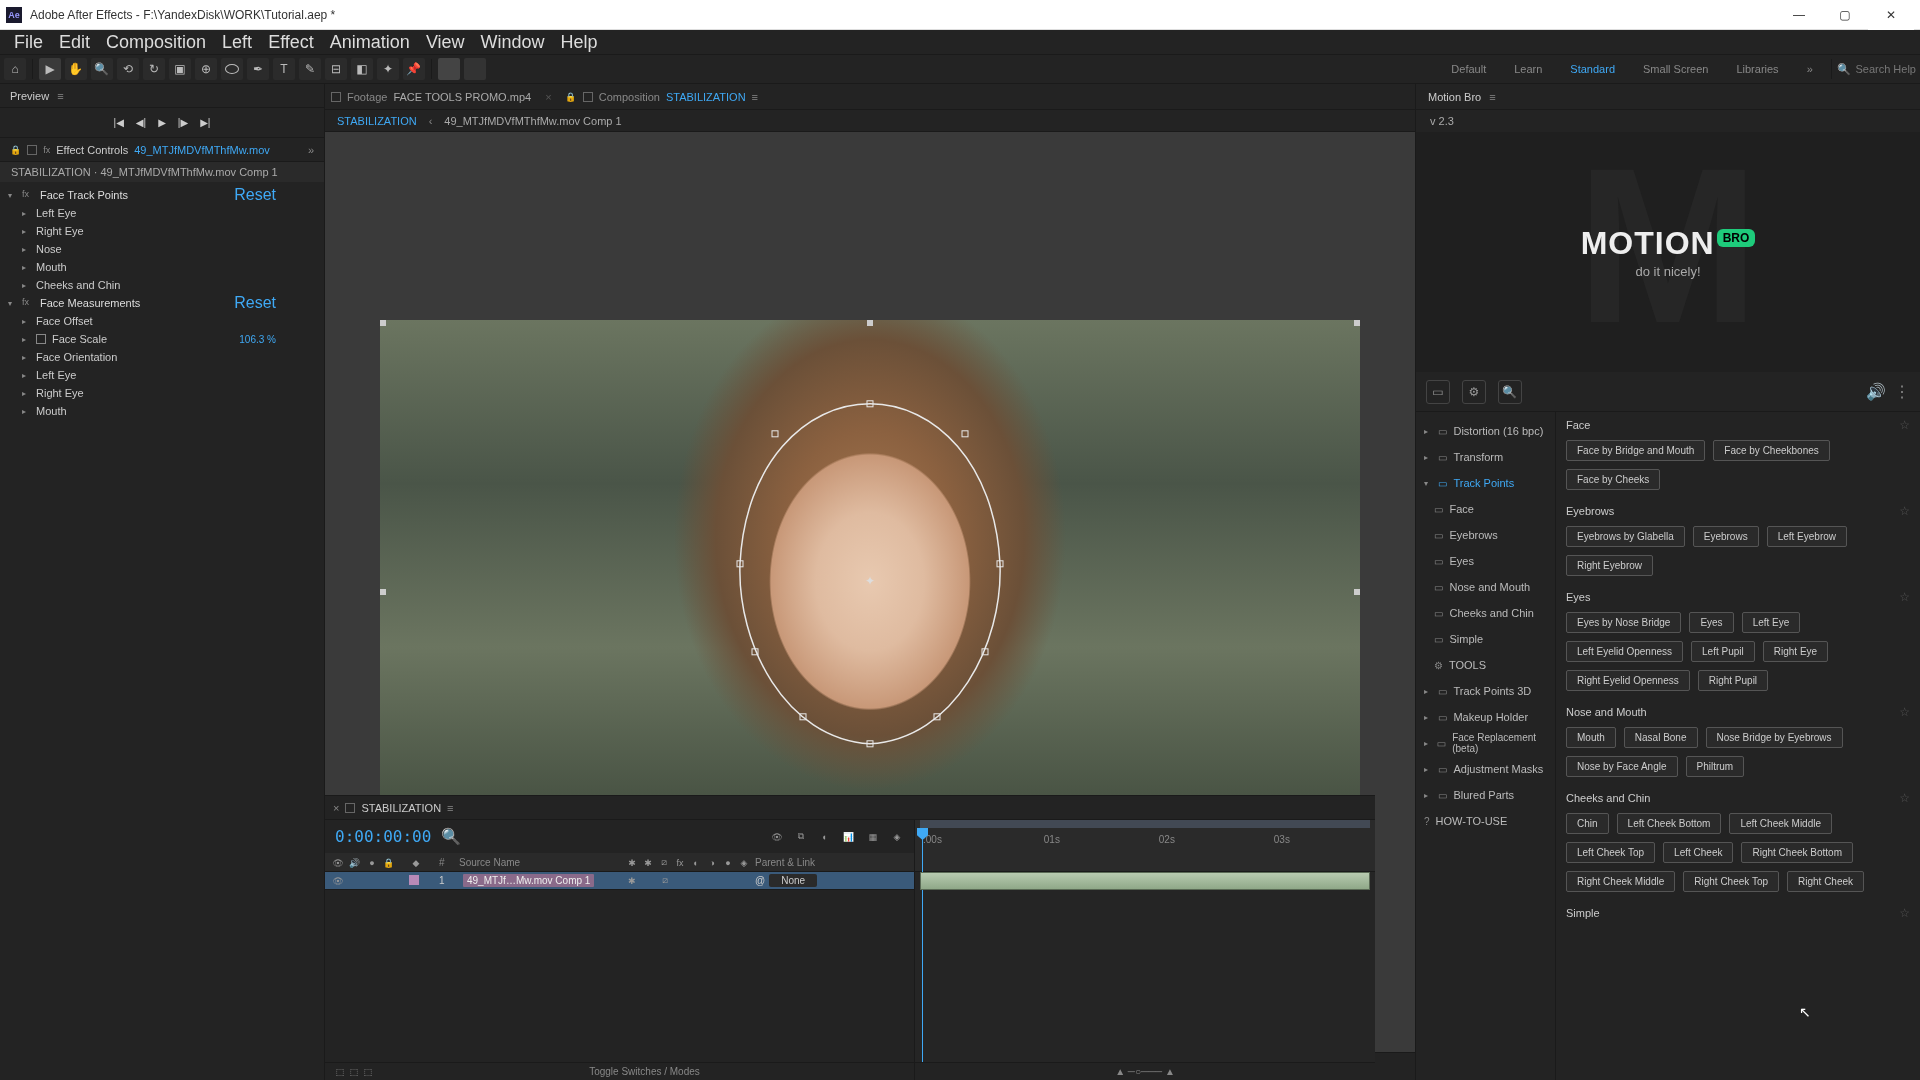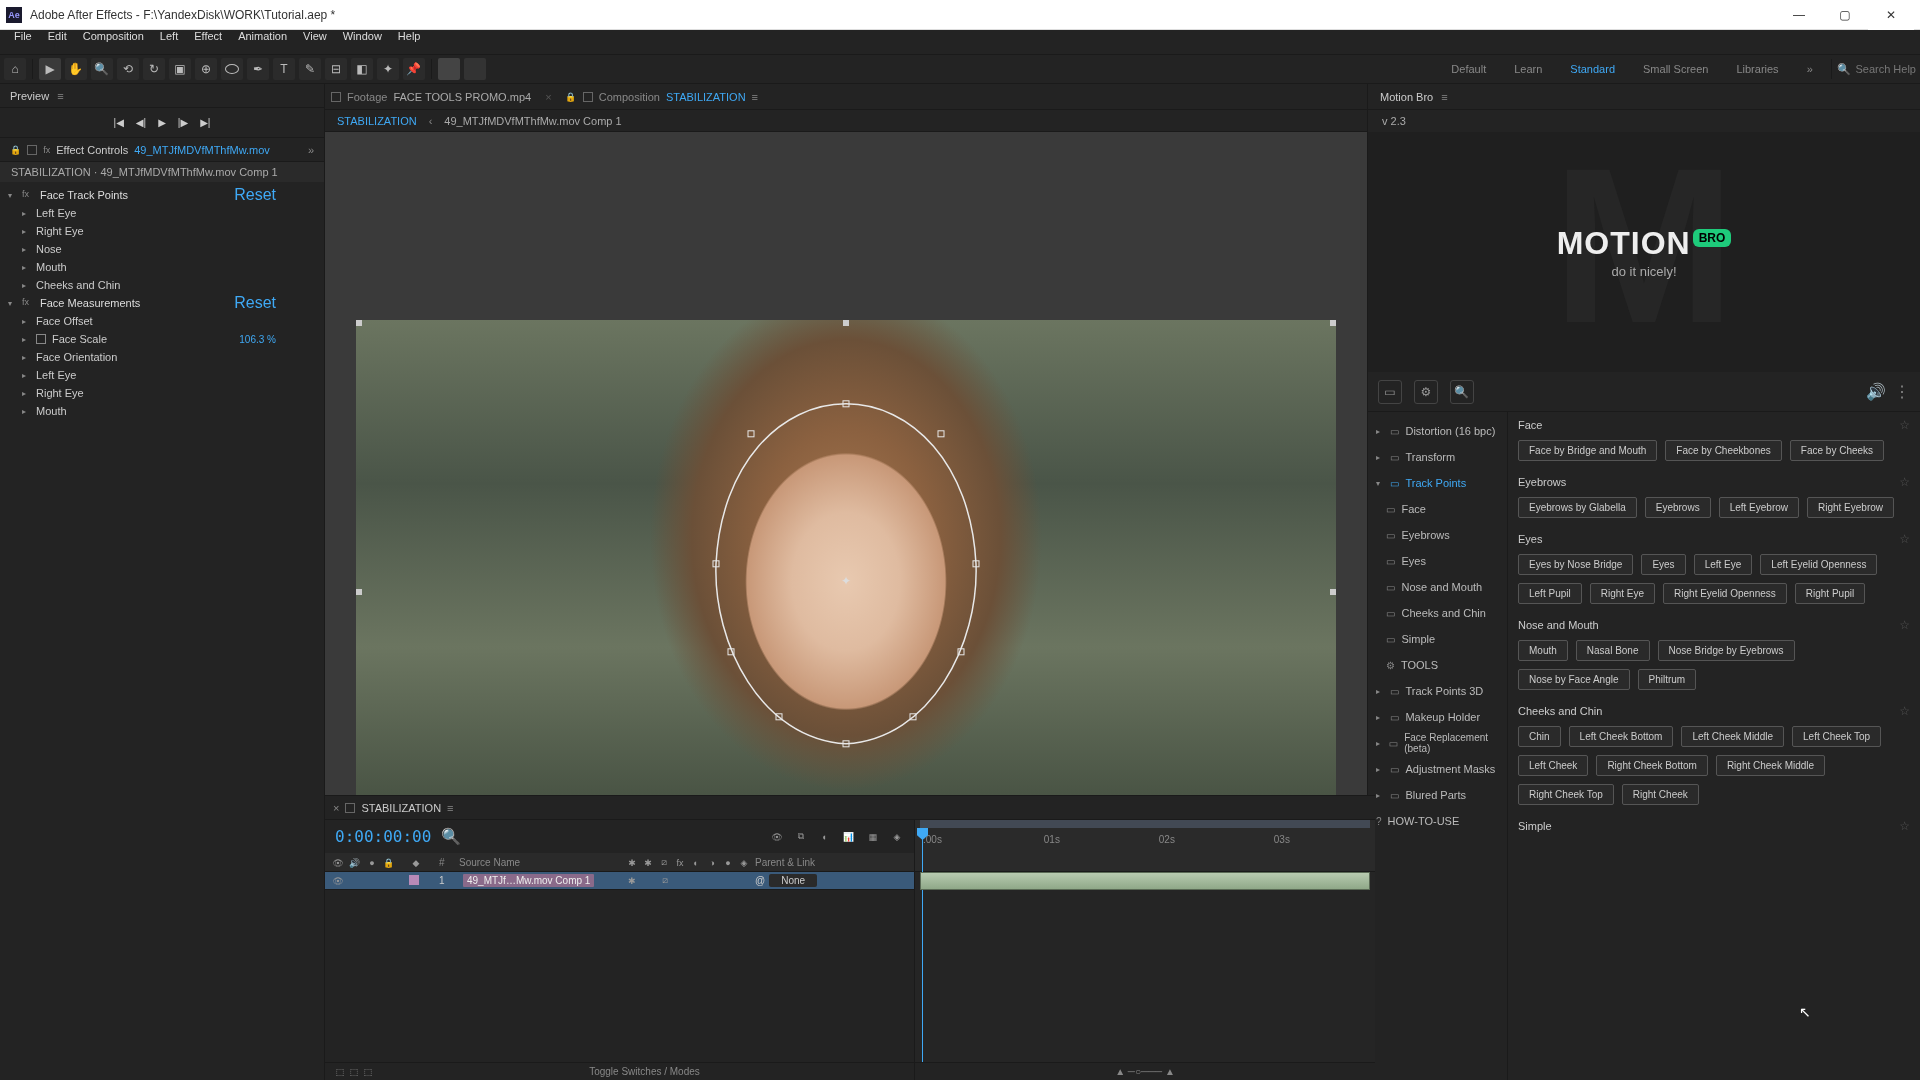--- a/index.html
+++ b/index.html
@@ -9,21 +9,21 @@
 .app-window { position: absolute; left: 0; top: 0; right: 0; bottom: 0; padding: 0; }
 .title-bar { height: 30px; background: #fff; display: flex; align-items: center; padding: 0 6px; border-bottom: 1px solid #ddd; }
 .title-bar .app-icon { width: 16px; height: 16px; background: #1a1a2e; margin-right: 8px; display:flex;align-items:center;justify-content:center;color:#9999ff;font-size:9px;font-weight:bold;}
 .title-bar .title-text { font-size: 12px; color: #333; flex: 1; }
 .title-bar .win-controls { display: flex; gap: 0; }
 .title-bar .win-btn { width: 46px; height: 30px; display:flex;align-items:center;justify-content:center; font-size:12px; color:#333; }
 .title-bar .win-btn.close { background: #fff; }
 
 .app-chrome { position: absolute; left: 0; top: 30px; right: 0; bottom: 0; background: #232323; color: #ccc; }
 
-.menu-bar { height: 24px; background: #232323; display: flex; padding: 0 6px; font-size: 11px; color: #ddd; }
+.menu-bar { height: 24px; background: #232323; display: flex; align-items: center; padding: 0 6px; font-size: 18px; color: #ddd; }
 .menu-bar span { padding: 0 8px; }
 
 .tool-bar { height: 30px; background: #232323; border-top: 1px solid #1a1a1a; border-bottom: 1px solid #1a1a1a; display:flex; align-items:center; padding:0 4px; gap:4px; }
 .tool-bar .tbtn { width: 22px; height: 22px; background:#2b2b2b; display:flex;align-items:center;justify-content:center;color:#bbb;font-size:12px;border-radius:2px;}
 .tool-bar .tbtn.active { background:#3a3a3a; }
 .tool-bar .ellipse { width:22px;height:22px;background:#2b2b2b;display:flex;align-items:center;justify-content:center;border-radius:2px;}
 .tool-bar .ellipse span{width:14px;height:10px;border:1px solid #bbb;border-radius:50%;display:block;}
 .tool-bar .sep { width:1px;height:20px;background:#1a1a1a;margin:0 2px;}
 .tool-bar .spacer { flex:1; }
 .tool-bar .wspace { font-size:11px; color:#888; padding:0 12px; }
@@ -88,21 +88,21 @@
 .bbox-handle{position:absolute;width:6px;height:6px;background:#ccc;}
 .anchor-cross{position:absolute;left:50%;top:48%;transform:translate(-49.6%,-52%);color:#ddd;font-size:12px;}
 
 .viewer-toolbar { height:28px;background:#232323;border-top:1px solid #1a1a1a;display:flex;align-items:center;padding:0 8px;gap:10px;font-size:11px;color:#aaa;}
 .vt-item{display:flex;align-items:center;gap:4px;}
 .vt-sel{background:#2a2a2a;padding:1px 6px;border-radius:2px;}
 .vt-btn{width:16px;height:16px;background:#2a2a2a;}
 .vt-color{color:#e01b84;}
 .vt-blue{color:#3fa9f5;}
 
-.right-panel { width: 552px; background:#232323; display:flex;flex-direction:column;}
+.right-panel { width: 504px; background:#232323; display:flex;flex-direction:column;}
 .mb-header{height:26px;display:flex;align-items:center;padding:0 12px;font-size:11px;color:#ccc;border-bottom:1px solid #1a1a1a;gap:8px;}
 .mb-ver{height:22px;padding:0 14px;font-size:11px;color:#aaa;display:flex;align-items:center;}
 .mb-logo{height:240px;background:#1f1f1f;display:flex;flex-direction:column;align-items:center;justify-content:center;position:relative;}
 .mb-logo .bigM{position:absolute;font-size:220px;color:#262626;font-weight:bold;left:50%;top:50%;transform:translate(-50%,-52%);}
 .mb-logo .logo{position:relative;display:flex;align-items:baseline;gap:2px;}
 .mb-logo .mot{font-size:32px;font-weight:900;color:#eee;letter-spacing:1px;}
 .mb-logo .bro{font-size:12px;color:#000;background:#1ecb7b;padding:2px 6px;border-radius:6px;font-weight:900;position:relative;top:-12px;}
 .mb-logo .tag{position:relative;color:#aaa;font-size:13px;margin-top:2px;}
 
 .mb-toolbar{height:40px;display:flex;align-items:center;padding:0 10px;gap:12px;border-bottom:1px solid #1a1a1a;}

